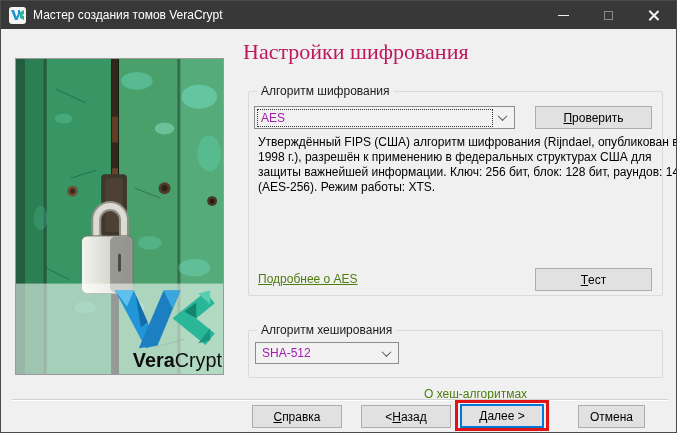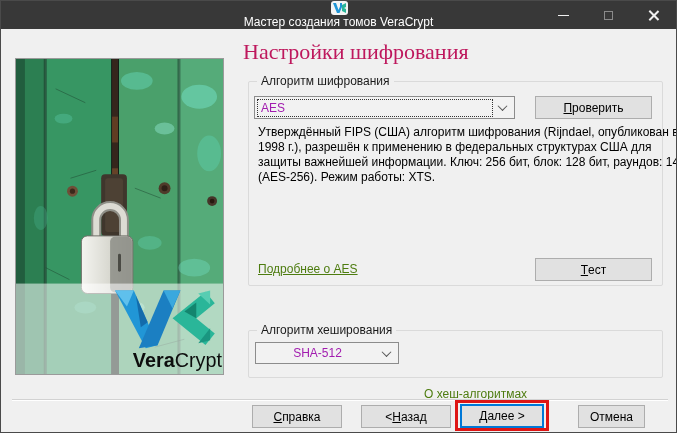--- a/index.html
+++ b/index.html
@@ -5,21 +5,21 @@
   * { margin:0; padding:0; box-sizing:border-box; }
   html,body { background:#cfcfcf; }
   body { font-family:"Liberation Sans", sans-serif; }
   .window {
     position:relative; width:677px; height:433px;
     background:#f0f0f0; border:1px solid #4a4a4a; overflow:hidden;
   }
   
   .titlebar {
     position:absolute; left:0; top:0; width:100%; height:28px;
-    background:#383838; display:flex; align-items:center;flex-direction:column;
+    background:#383838; display:flex; align-items:center;
   }
   .app-icon {
     width:17px; height:17px; margin:0 7px 0 8px; border-radius:3px;
     background:#f4f4f4; display:flex; align-items:center; justify-content:center;
   }
   .titlebar-title { color:#ffffff; font-size:12px; }
   .win-controls { position:absolute; right:0; top:0; height:28px; display:flex; }
   .win-btn { width:45px; height:28px; display:flex; align-items:center; justify-content:center; }
   .glyph-min { width:11px; height:1px; background:#f0f0f0; }
   .glyph-max { width:9px; height:9px; border:1px solid #8a8a8a; }
@@ -41,22 +41,22 @@
     position:absolute; left:242px; top:38px;
     font-family:"Liberation Serif", serif; font-size:22px; color:#be185d;
   }
   .groupbox {
     position:absolute; border:1px solid #dadada; border-radius:2px;
   }
   .groupbox-label {
     position:absolute; left:8px; top:-8px; background:#f0f0f0;
     font-size:12px; color:#1a1a1a; padding:0 4px; line-height:14px;
   }
-  .grp-enc { left:247px; top:80px; width:415px; height:205px; }
-  .grp-hash { left:247px; top:329px; width:415px; height:48px;text-align:center; }
+  .grp-enc { left:247px; top:90px; width:415px; height:205px; }
+  .grp-hash { left:247px; top:329px; width:415px; height:48px; }
   .combo {
     position:absolute; height:23px; background:#f2f2f2;
     border:1px solid #8c8c8c; display:flex; align-items:center;
     font-size:12px; color:#a21caf; padding:2px 2px 2px 3px; cursor:default;
   }
   .combo-value { flex:1; padding:1px 3px; line-height:14px; }
   .combo.focused .combo-value { outline:1px dotted #333; }
   .combo-arrow-box { width:20px; display:flex; align-items:center; justify-content:center; }
   .chevron-down {
     width:7px; height:7px; border-right:1.4px solid #555; border-bottom:1.4px solid #555;

